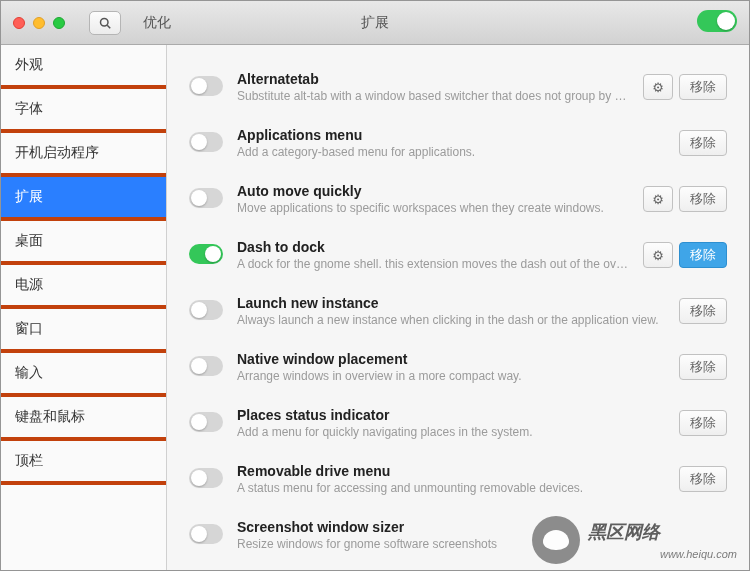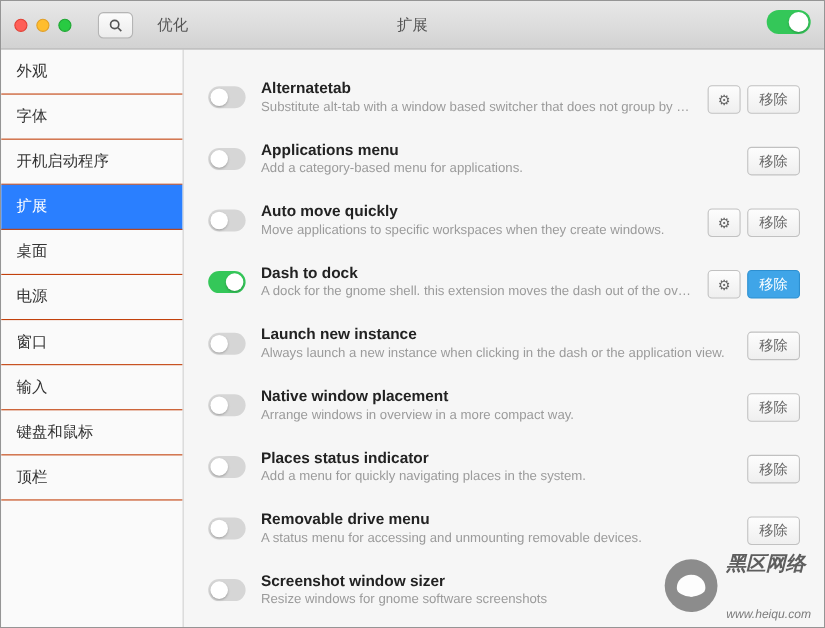--- a/index.html
+++ b/index.html
@@ -10,44 +10,44 @@
 .tdot { width: 12px; height: 12px; border-radius: 50%; }
 .tdot.r { background: #ff5f57; border: 1px solid #e24035; }
 .tdot.y { background: #ffbd2e; border: 1px solid #e1a028; }
 .tdot.g { background: #28ca42; border: 1px solid #1fa733; }
 .search-btn { margin-left: 14px; width: 32px; height: 24px; background: linear-gradient(#fcfcfc,#ececec); border: 1px solid #b5b5b5; border-radius: 5px; display: flex; align-items: center; justify-content: center; font-size: 12px; color: #555;}
 .app-name { margin-left: 12px; font-size: 14px; color: #555; }
 .title-center { position: absolute; left: 50%; transform: translateX(-50%); font-size: 14px; color: #555; }
 .master-toggle { position: absolute; right: 12px; }
 .content { flex: 1; display: flex; overflow: hidden; }
 .sidebar { width: 166px; background: #fafafa; border-right: 1px solid #d0d0d0; overflow-y: auto; }
-.sidebar-item { padding: 11px 14px; font-size: 14px; color: #333; border-bottom: 1px solid #c2410c; cursor: pointer; }
+.sidebar-item { padding: 11px 14px; font-size: 14px; color: #333; border-bottom: 4px solid #c2410c; cursor: pointer; }
 .sidebar-item.active { background: #2a7fff; color: #fff; }
 .main { flex: 1; background: #f6f6f6; overflow-y: auto; padding: 14px 0; position: relative; }
-.ext-row { display: flex; align-items: flex-end; padding: 12px 22px; gap: 14px; }
+.ext-row { display: flex; align-items: center; padding: 12px 22px; gap: 14px; }
 .ext-toggle { flex-shrink: 0; margin-top: 2px; }
 .ext-text { flex: 1; min-width: 0; }
 .ext-title { font-size: 14px; font-weight: 700; color: #222; margin-bottom: 2px; }
 .ext-desc { font-size: 12px; color: #9b9b9b; white-space: nowrap; overflow: hidden; text-overflow: ellipsis; }
 .ext-actions { display: flex; gap: 6px; align-items: center; flex-shrink: 0; }
 .btn { height: 26px; padding: 0 10px; font-size: 13px; border: 1px solid #c1c1c1; background: linear-gradient(#fdfdfd,#efefef); border-radius: 4px; color: #666; display: inline-flex; align-items: center; justify-content: center; cursor: pointer; }
 .btn.icon { width: 30px; padding: 0; }
 .btn.primary { background: #3fa5e8; border-color: #2d8fd0; color: #fff; }
 .toggle { width: 40px; height: 22px; border-radius: 11px; background: #d6d6d6; position: relative; cursor: pointer; display: inline-block; }
 .toggle.on { background: #34c759; }
 .toggle::after { content: ""; position: absolute; width: 18px; height: 18px; background: #fff; border-radius: 50%; top: 2px; left: 2px; box-shadow: 0 1px 2px rgba(0,0,0,0.25); transition: none; }
 .toggle.on::after { left: 20px; }
 .toggle.sm { width: 34px; height: 20px; border-radius: 10px; }
 .toggle.sm::after { width: 16px; height: 16px; top: 2px; left: 2px; }
 .toggle.sm.on::after { left: 16px; }
 .watermark { position: absolute; right: 12px; bottom: 6px; display: flex; align-items: center; gap: 8px; opacity: .85; }
 .wm-balloon { width: 48px; height: 48px; border-radius: 50%; background: #7a7a7a; display: flex; align-items: center; justify-content: center; }
 .wm-inner { width: 26px; height: 20px; background: #fff; border-radius: 50% 50% 50% 50% / 60% 60% 40% 40%; position: relative; }
 .wm-inner::after { content: ""; position: absolute; bottom: 0; left: 50%; transform: translateX(-50%); width: 3px; height: 10px; background: #fff; border-radius: 2px; }
-.wm-txt { display: flex; flex-direction: column; color: #444; }
+.wm-txt { display: flex; flex-direction: row; color: #444; }
 .wm-line1 { font-size: 18px; font-weight: 700; font-style: italic; }
 .wm-line2 { font-size: 11px; font-style: italic; color: #666; margin-top: 28px; }
 </style>
 </head>
 <body>
 
 <div class="window">
   <div class="titlebar">
     <div class="traffic">
       <div class="tdot r"></div>

